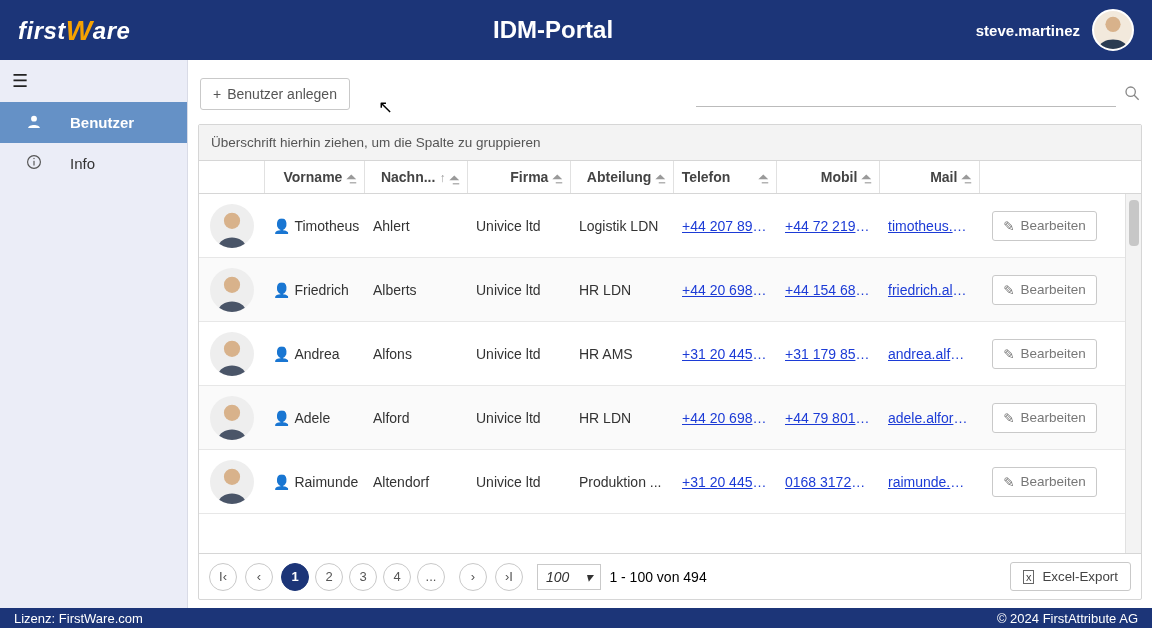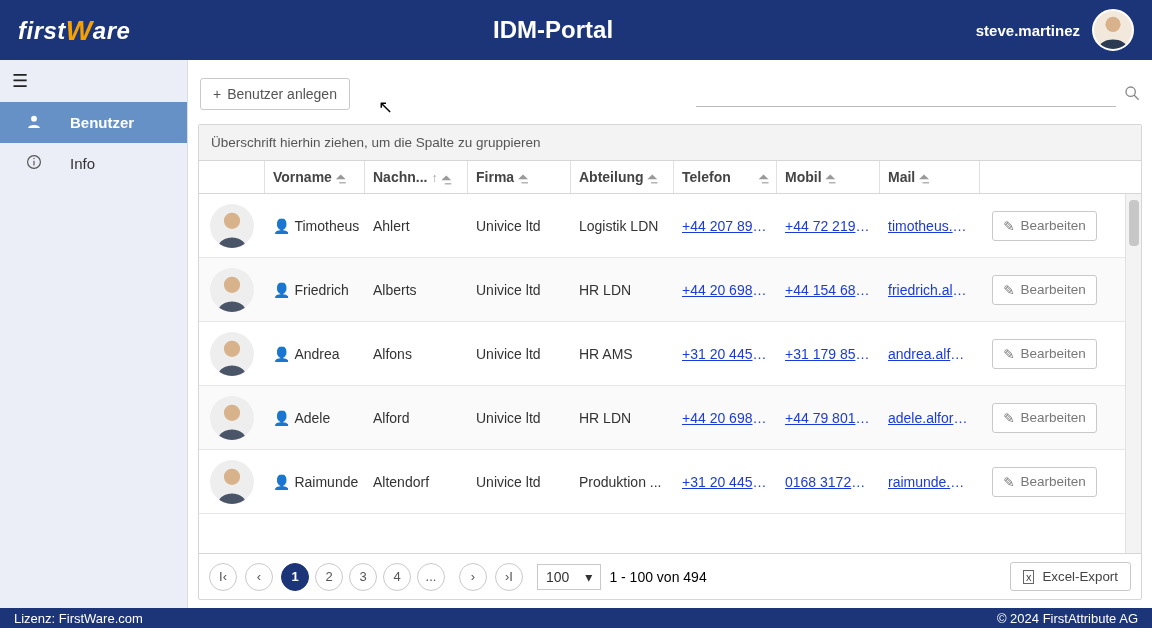--- a/index.html
+++ b/index.html
@@ -23,21 +23,21 @@
   
   .toolbar { display:flex; align-items:center; gap:20px; margin-bottom:14px; padding:0 2px; }
   .btn { border:1px solid #c9c9c9; background:#fff; color:#555; padding:7px 12px; border-radius:3px; cursor:pointer; display:inline-flex; align-items:center; gap:6px; font-size:14px; }
   .search-wrap { flex:1; display:flex; justify-content:flex-end; align-items:center; }
   .search-input { width:420px; border:none; border-bottom:1px solid #bbb; padding:4px 6px; font-size:14px; background:transparent; outline:none; }
   .search-icon { color:#888; margin-left:8px; cursor:pointer; }
   
   .grid { border:1px solid #d6d6d6; border-radius:2px; flex:1; display:flex; flex-direction:column; min-height:0; }
   .grid-groupbar { background:#f3f3f3; color:#555; padding:10px 12px; border-bottom:1px solid #d6d6d6; font-size:13.5px; }
   .grid-head { display:flex; border-bottom:1px solid #d6d6d6; background:#fff; }
-  .grid-head .cell { display:flex; align-items:center; justify-content:flex-start; padding:8px 8px; border-right:1px solid #e1e1e1; color:#444; font-weight:600; font-size:14px; }
+  .grid-head .cell { display:flex; align-items:center; justify-content:flex-end; padding:8px 8px; border-right:1px solid #e1e1e1; color:#444; font-weight:600; font-size:14px; }
   .grid-head .cell:last-child { border-right:none; }
   .filter-icn, .sort-icn { color:#9a9a9a; font-size:12px; margin-left:4px; cursor:pointer; }
   .grid-body { flex:1; overflow:hidden; position:relative; }
   .grid-row { display:flex; border-bottom:1px solid #e7e7e7; height:64px; align-items:center; }
   .grid-row:nth-child(even){ background:#fafafa; }
   .grid-row .cell { padding:6px 8px; border-right:1px solid transparent; overflow:hidden; white-space:nowrap; text-overflow:ellipsis; font-size:14px; color:#333; display:flex; align-items:center; }
   .col-photo { width:66px; justify-content:center; }
   .col-vorname { width:100px; }
   .col-nachname { width:103px; }
   .col-firma { width:103px; }
@@ -51,21 +51,21 @@
   .user-pill { display:flex; align-items:center; gap:4px; color:#333; }
   .user-pill .pi { color:#f5a201; font-size:14px; }
   a.link { color:#1c3bd6; text-decoration:underline; cursor:pointer; max-width:100%; overflow:hidden; text-overflow:ellipsis; display:inline-block; }
   .btn-edit { border:1px solid #c9c9c9; background:#fff; color:#777; padding:6px 10px; border-radius:3px; cursor:pointer; display:inline-flex; align-items:center; gap:6px; font-size:13.5px; }
   .vscroll { position:absolute; right:0; top:0; bottom:0; width:16px; background:#f3f3f3; border-left:1px solid #e1e1e1; }
   .vscroll .thumb { position:absolute; top:6px; left:3px; width:10px; height:46px; background:#c7c7c7; border-radius:4px; }
   
   .pager { display:flex; align-items:center; gap:8px; padding:8px 10px; border-top:1px solid #d6d6d6; }
   .pg-btn { width:28px; height:28px; border:1px solid #c9c9c9; border-radius:50%; background:#fff; color:#555; display:inline-flex; align-items:center; justify-content:center; cursor:pointer; font-size:13px; }
   .pg-btn.active { background:#1c3578; color:#fff; border-color:#1c3578; font-weight:600; }
-  .pg-size { border:1px solid #c9c9c9; padding:4px 8px; display:inline-flex; align-items:flex-start; gap:16px; margin-left:6px; }
+  .pg-size { border:1px solid #c9c9c9; padding:4px 8px; display:inline-flex; align-items:flex-start; gap:16px; margin-left:6px;font-style:italic; }
   .pg-info { color:#000000; }
   .pager-spacer { flex:1; }
   .btn-export { border:1px solid #c9c9c9; background:#fff; color:#444; padding:6px 12px; border-radius:3px; cursor:pointer; display:inline-flex; align-items:center; gap:8px; }
   
   .cursor { position:absolute; left:378px; top:96px; font-size:18px; color:#000; pointer-events:none; }
   .root { position:relative; }
   
   .footer { background:#1c3578; color:#fff; height:20px; display:flex; align-items:center; justify-content:space-between; padding:0 14px; font-size:13px; }
   
   .person-svg { width:36px; height:40px; }

